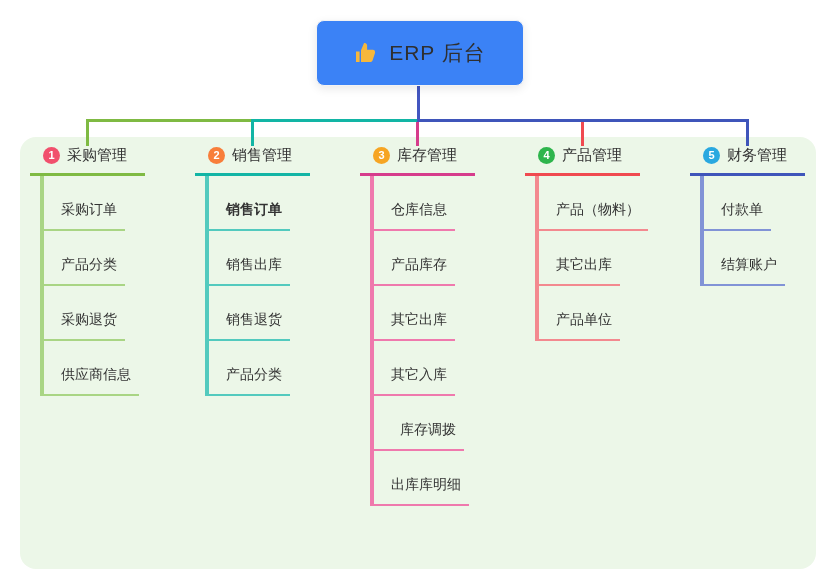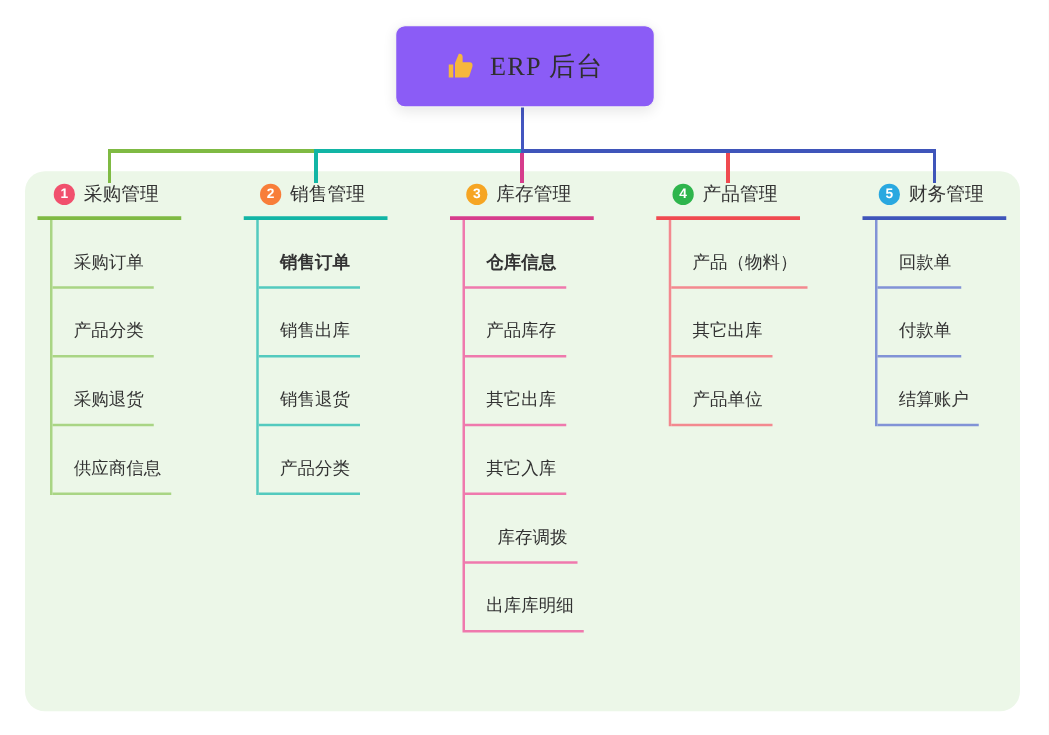--- a/index.html
+++ b/index.html
@@ -8,39 +8,39 @@
     background:#ffffff;color:#333;
     font-family:"Liberation Sans","DejaVu Sans",sans-serif;
   }
   .canvas{
     position:absolute;left:20px;top:137px;width:796px;height:432px;
     border-radius:16px;background:#ecf7e8;
   }
   .connectors{position:absolute;left:0;top:0;pointer-events:none}
   .title-box{
     position:absolute;left:316px;top:20px;width:206px;height:64px;
-    background:#8b5cf6;border:1px solid #f3f3f3;border-radius:8px;
+    background:#3b82f6;border:1px solid #f3f3f3;border-radius:8px;
     box-shadow:0 3px 10px rgba(0,0,0,.09);
     display:flex;align-items:center;justify-content:center;gap:11px;
-    font-size:21px;color:#2f2f2f;letter-spacing:1px;z-index:3;font-family:Liberation Serif, serif;
+    font-size:21px;color:#2f2f2f;letter-spacing:1px;z-index:3;
   }
   .thumb{display:inline-flex;width:24px;height:24px}
   .branch{position:absolute;top:146px;z-index:2}
   .branch-header{
     width:115px;box-sizing:border-box;
     display:flex;align-items:center;gap:7px;
     padding:0 0 8px 13px;border-bottom:3px solid #999;
     font-size:15px;white-space:nowrap;cursor:default;
   }
   .badge{
     width:17px;height:17px;flex:0 0 17px;border-radius:50%;
     color:#fff;font-size:11px;font-weight:bold;line-height:1;
     display:flex;align-items:center;justify-content:center;
   }
-  .items{list-style:none;margin:0 0 16px 10px;padding:0;border-left:2px solid #15803d}
+  .items{list-style:none;margin:0 0 16px 10px;padding:0;border-left:4px solid #15803d}
   .item{height:55px;display:flex;align-items:flex-end}
   .item-label{
     display:inline-block;padding:0 8px 10px 17px;
     border-bottom:2px solid #ccc;font-size:14px;white-space:nowrap;cursor:default;
   }
 </style>
 </head>
 <body>
 
 <div class="canvas" style="background: rgb(236, 247, 232);"></div>
@@ -104,21 +104,21 @@
   </li>
       </ul>
   </div>
     <div class="branch" style="left: 360px;">
     <div class="branch-header" style="border-bottom-color: rgb(214, 60, 140);">
       <span class="badge" style="background: rgb(246, 165, 35);">3</span>
       <span class="branch-label">库存管理</span>
     </div>
     <ul class="items" style="border-left-color: rgb(239, 121, 173);">
         <li class="item">
-    <span class="item-label" style="border-bottom-color: rgb(239, 121, 173); font-weight: bold;">仓库信息</span>
+    <span class="item-label" style="border-bottom-color: rgb(239, 121, 173);">仓库信息</span>
   </li>
         <li class="item">
     <span class="item-label" style="border-bottom-color: rgb(239, 121, 173);">产品库存</span>
   </li>
         <li class="item">
     <span class="item-label" style="border-bottom-color: rgb(239, 121, 173);">其它出库</span>
   </li>
         <li class="item">
     <span class="item-label" style="border-bottom-color: rgb(239, 121, 173);">其它入库</span>
   </li>
@@ -147,23 +147,20 @@
   </li>
       </ul>
   </div>
     <div class="branch" style="left: 690px;">
     <div class="branch-header" style="border-bottom-color: rgb(63, 85, 186);">
       <span class="badge" style="background: rgb(41, 168, 224);">5</span>
       <span class="branch-label">财务管理</span>
     </div>
     <ul class="items" style="border-left-color: rgb(129, 147, 214);">
         <li class="item">
-    <span class="item-label" style="border-bottom-color: rgb(129, 147, 214);">回款单</span>
-  </li>
-        <li class="item">
     <span class="item-label" style="border-bottom-color: rgb(129, 147, 214); text-align: right;">付款单</span>
   </li>
         <li class="item">
     <span class="item-label" style="border-bottom-color: rgb(129, 147, 214);">结算账户</span>
   </li>
       </ul>
   </div>
   </div>
 
 </body></html>

